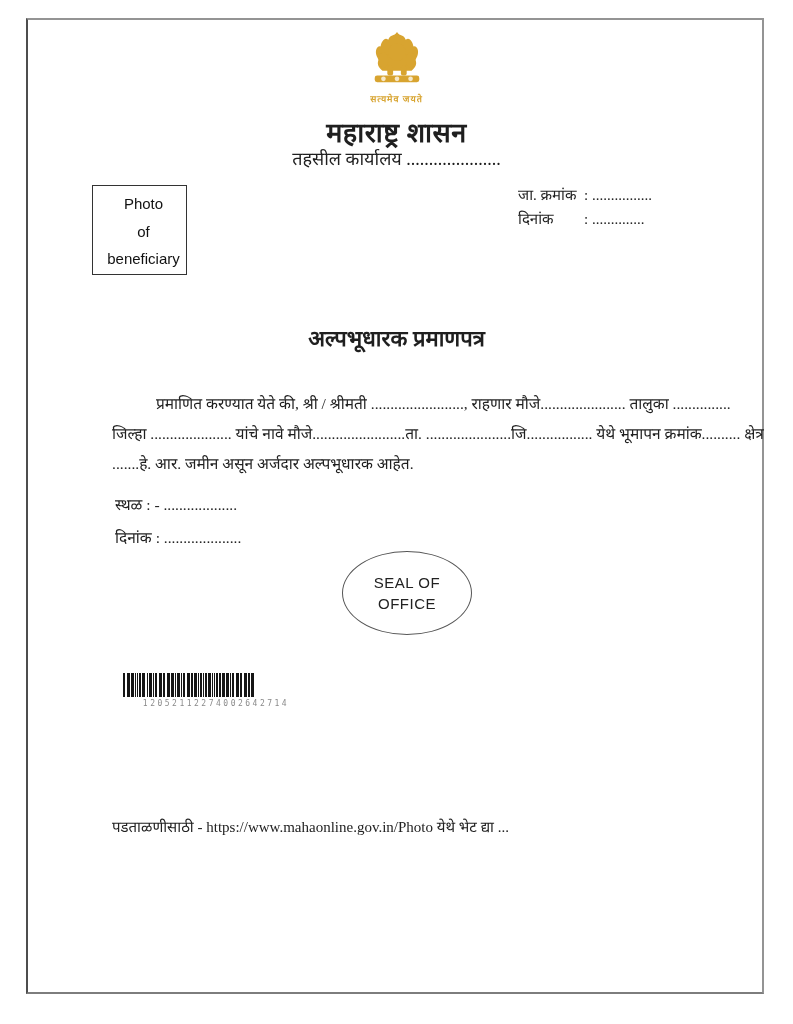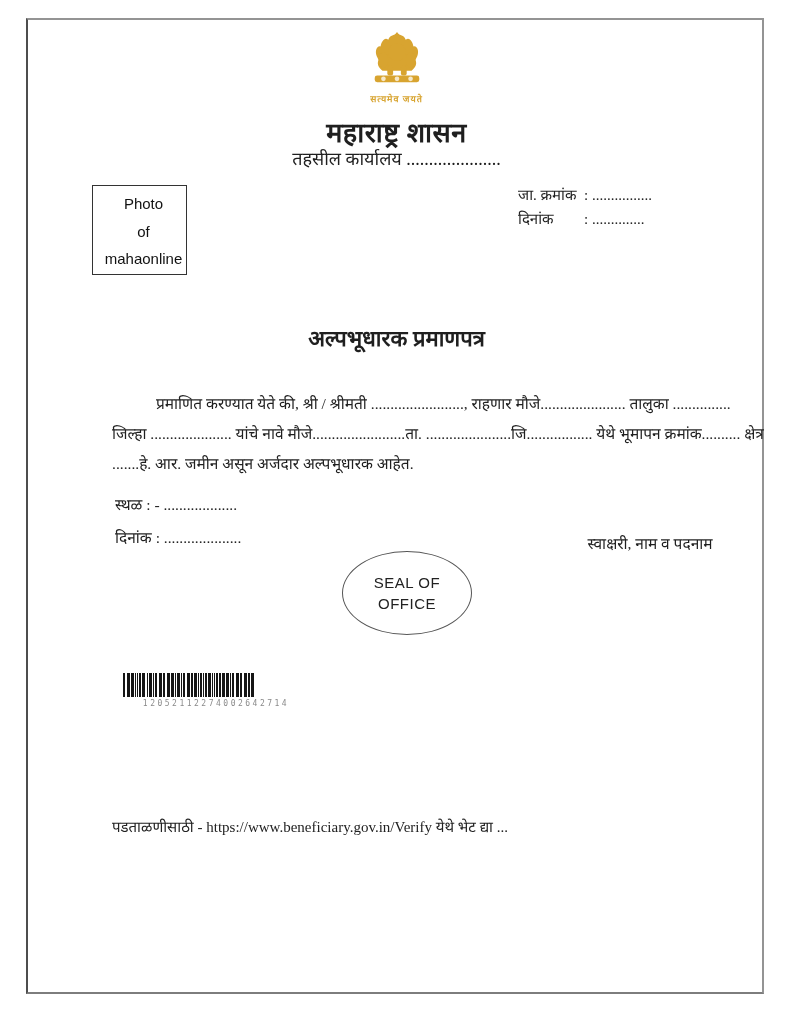--- a/index.html
+++ b/index.html
@@ -68,21 +68,21 @@
     </svg>
   </div>
   <div id="emblem-caption" class="abs centered" style="top:92px;">सत्यमेव जयते</div>
 
   <div id="gov-title" class="abs centered" style="top:113px;">महाराष्ट्र शासन</div>
   <div id="office-line" class="abs centered" style="top:146px;">तहसील कार्यालय .....................</div>
 
   <div id="photo-box" class="abs">
     <span>Photo</span>
     <span>of</span>
-    <span>mahaonline</span>
+    <span>beneficiary</span>
   </div>
 
   <div id="ref-block" class="abs">
     <div class="ref-row">
       <span class="ref-label">जा. क्रमांक</span>
       <span>: ................</span>
     </div>
     <div class="ref-row">
       <span class="ref-label">दिनांक</span>
       <span>: ..............</span>
@@ -101,21 +101,20 @@
     <div>स्थळ  : - ...................</div>
     <div>दिनांक : ....................</div>
   </div>
 
   <div id="seal" class="abs">
     <span>SEAL OF</span>
     <span>OFFICE</span>
   </div>
 
   <div id="signature-block" class="abs">
-    <div>स्वाक्षरी, नाम व पदनाम</div>
   </div>
 
   <div id="barcode" class="abs"><i style="width:2px;margin-right:2px"></i><i style="width:3px;margin-right:1px"></i><i style="width:3px;margin-right:1px"></i><i style="width:1px;margin-right:1px"></i><i style="width:1px;margin-right:1px"></i><i style="width:2px;margin-right:1px"></i><i style="width:3px;margin-right:2px"></i><i style="width:1px;margin-right:1px"></i><i style="width:3px;margin-right:1px"></i><i style="width:1px;margin-right:1px"></i><i style="width:2px;margin-right:2px"></i><i style="width:3px;margin-right:1px"></i><i style="width:2px;margin-right:2px"></i><i style="width:3px;margin-right:1px"></i><i style="width:3px;margin-right:1px"></i><i style="width:1px;margin-right:1px"></i><i style="width:3px;margin-right:1px"></i><i style="width:1px;margin-right:1px"></i><i style="width:2px;margin-right:2px"></i><i style="width:3px;margin-right:1px"></i><i style="width:2px;margin-right:1px"></i><i style="width:3px;margin-right:1px"></i><i style="width:1px;margin-right:1px"></i><i style="width:2px;margin-right:1px"></i><i style="width:1px;margin-right:1px"></i><i style="width:2px;margin-right:1px"></i><i style="width:3px;margin-right:1px"></i><i style="width:1px;margin-right:1px"></i><i style="width:1px;margin-right:1px"></i><i style="width:2px;margin-right:1px"></i><i style="width:2px;margin-right:1px"></i><i style="width:3px;margin-right:1px"></i><i style="width:3px;margin-right:1px"></i><i style="width:1px;margin-right:1px"></i><i style="width:2px;margin-right:2px"></i><i style="width:3px;margin-right:1px"></i><i style="width:2px;margin-right:2px"></i><i style="width:3px;margin-right:1px"></i><i style="width:2px;margin-right:1px"></i><i style="width:3px;margin-right:1px"></i></div>
   <div id="barcode-number" class="abs">12052112274002642714</div>
 
-  <div id="footer-line" class="abs">पडताळणीसाठी - https://www.beneficiary.gov.in/Verify येथे भेट द्या ...</div>
+  <div id="footer-line" class="abs">पडताळणीसाठी - https://www.mahaonline.gov.in/Photo येथे भेट द्या ...</div>
 
 </div>
 
 </body></html>

